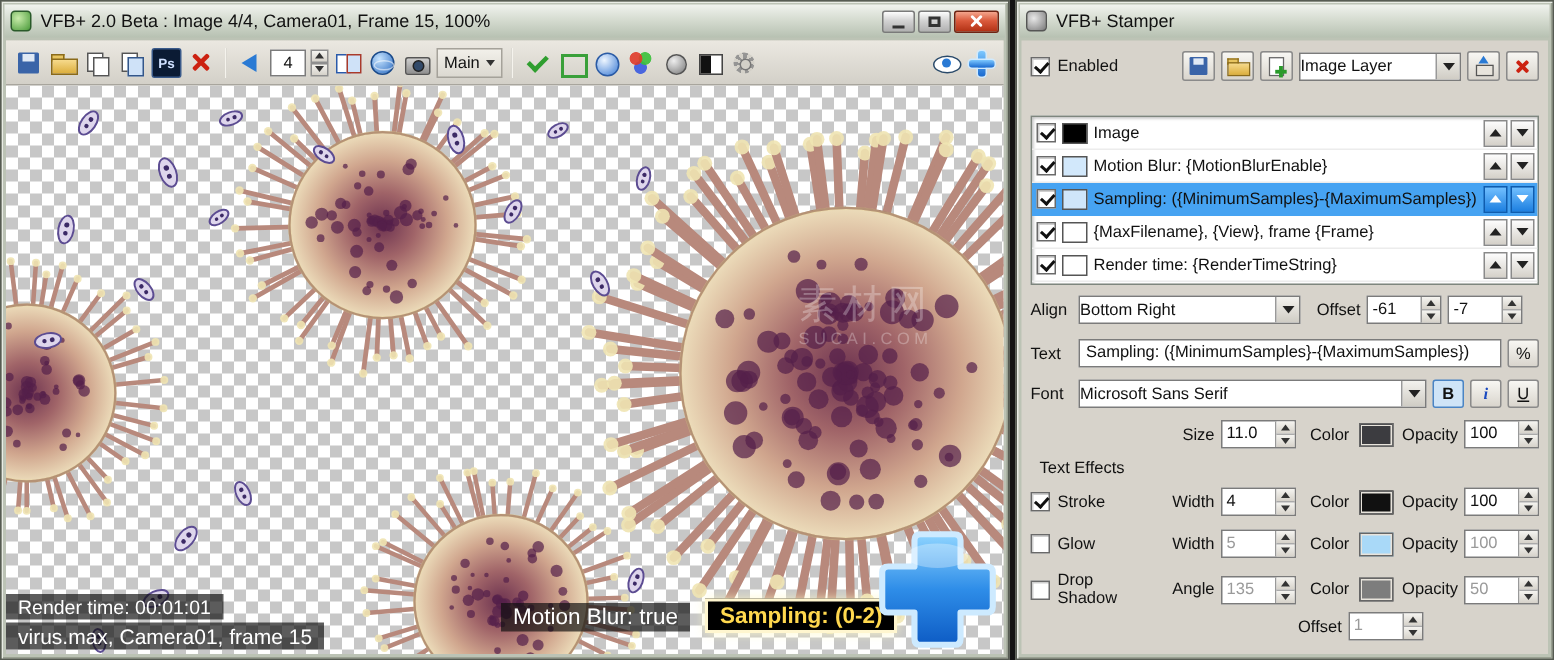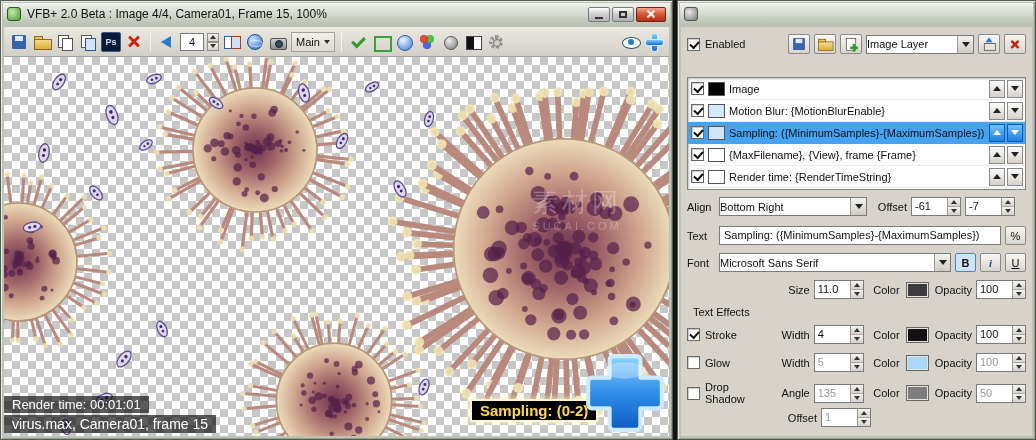--- a/index.html
+++ b/index.html
@@ -144,21 +144,21 @@
 
   .lblw { flex:0 0 auto; }
   .textfield { height:19px; background:#fff; border:1px solid #7b7b7b; padding:2px 4px; white-space:nowrap; overflow:hidden; flex:1; }
   .togbtn { width:21px; height:19px; border:1px solid #8a8a8a; border-radius:2px; background:linear-gradient(#f8f7f3,#d9d5cd);
             display:flex; align-items:center; justify-content:center; flex:0 0 auto; }
   .togbtn.on { background:#cfe4f7; border-color:#4a84c4; }
   .btn-b { font-weight:bold; }
   .btn-i { font-style:italic; font-family:"Liberation Serif",serif; color:#1a4ac0; font-weight:bold; }
   .btn-u { text-decoration:underline; }
 
-  .fx-row { display:flex; align-items:center; margin-bottom:9px; }
+  .fx-row { display:flex; align-items:center; margin-bottom:9px;justify-content:center; }
   .fx-c1 { width:90px; display:flex; align-items:center; gap:5px; }
   .fx-l1 { width:40px; text-align:right; margin-right:4px; }
   .fx-l2 { width:38px; text-align:right; margin-right:6px; }
   .fx-l3 { width:46px; text-align:right; margin-right:4px; }
   .fx-swatch { width:23px; height:16px; border:1px solid #666; box-shadow:inset 0 0 0 1px #e8e4dc; flex:0 0 auto; }
   .fx-title { margin:2px 0 7px 6px; }
   .two-line { line-height:12px; }
 </style>
 </head>
 <body>
@@ -1007,20 +1007,21 @@
           <g transform="translate(62,370) rotate(-10)">
             <ellipse rx="4.2" ry="7.700000000000001" fill="#ded6ec" stroke="#5c4c92" stroke-width="1.3"></ellipse>
             <circle cx="0" cy="-2.52" r="1.4000000000000001" fill="#3c2a66"></circle>
             <circle cx="0" cy="2.1" r="1.26" fill="#3c2a66"></circle>
           </g>
         </svg>
       <div class="watermark">
         <div class="wm1">素材网</div>
         <div class="wm2">SUCAI.COM</div>
       </div>
+      <div class="stamp motion-blur">Motion Blur: true</div>
       <div class="stamp sampling">Sampling: (0-2)</div>
       <div class="stamp render-time">Render time: 00:01:01</div>
       <div class="stamp file-info">virus.max, Camera01, frame 15</div>
       <div class="big-plus">
         <svg width="86" height="86" viewBox="0 0 84 84">
           <defs>
             <linearGradient id="plusg" x1="0" y1="0" x2="0" y2="1">
               <stop offset="0" stop-color="#8ed4ff"></stop>
                 <stop offset="0.5" stop-color="#2e8de8"></stop>
                 <stop offset="1" stop-color="#0d5bc4"></stop>
@@ -1030,20 +1031,21 @@
           <ellipse cx="42" cy="20" rx="20" ry="8" fill="#ffffff" opacity="0.3"></ellipse>
         </svg>
       </div>
     </div>
   </div>
 </div>
 
 <div class="window right-window">
   <div class="titlebar">
     <span class="app-icon gray"></span>
+    <span class="title-text">VFB+ Stamper</span>
   </div>
   <div class="panel-body">
 
     <div class="prow">
       <span class="chk-wrap">
         <span class="checkbox checked"></span>
         <span>Enabled</span>
       </span>
       <span style="flex:1"></span>
       <span class="pbtn">

